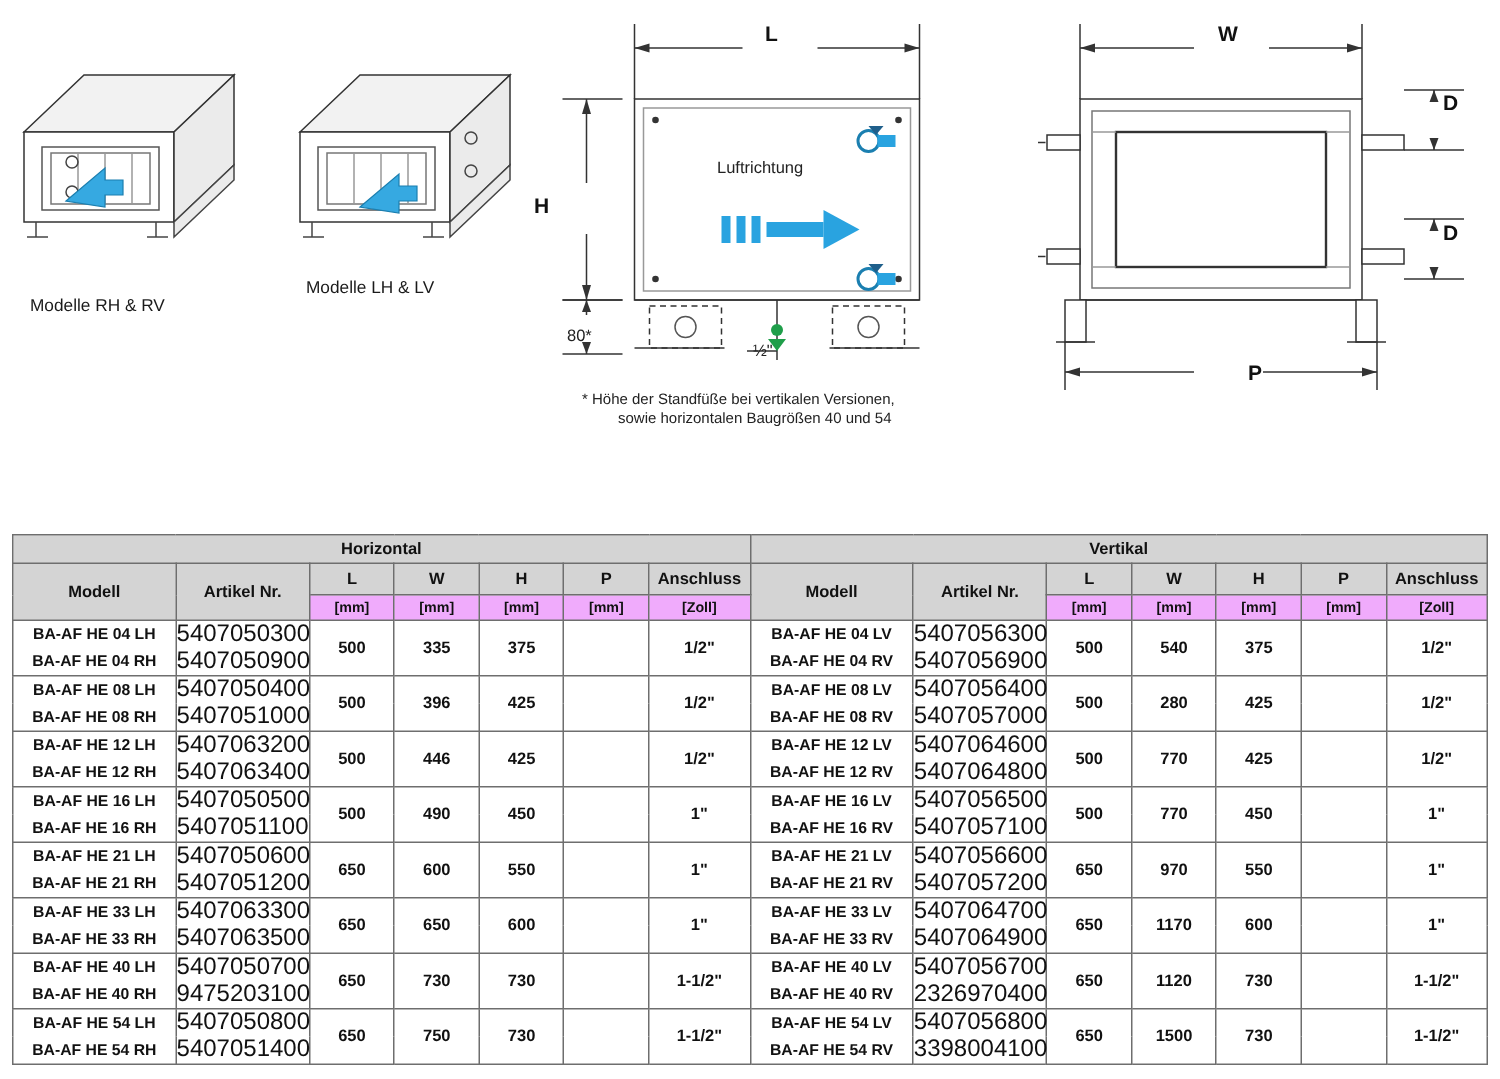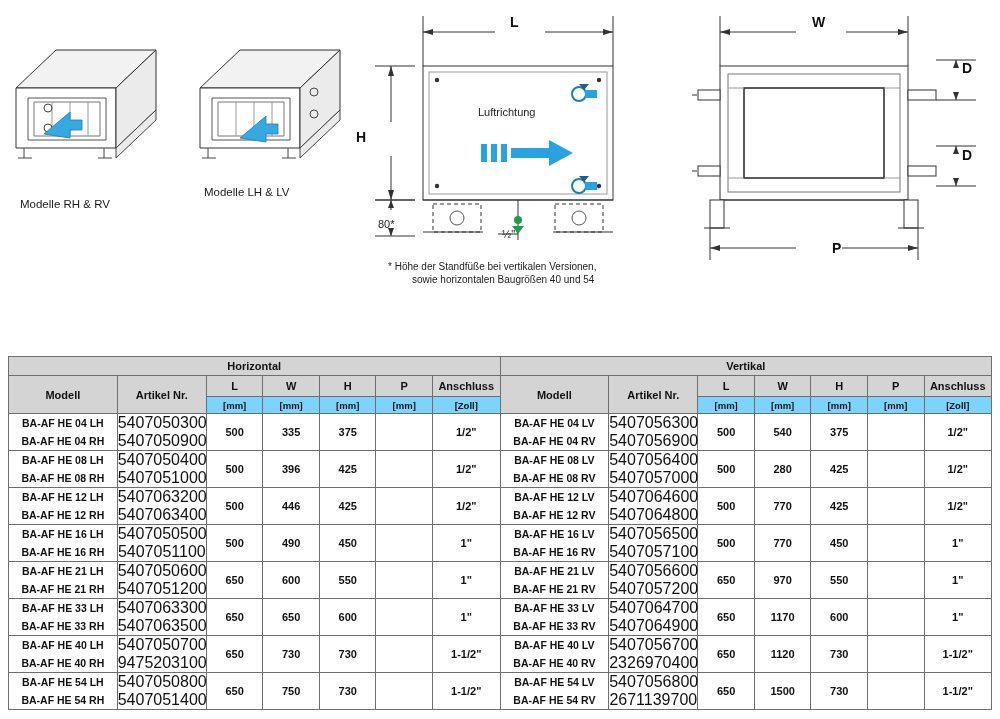--- a/index.html
+++ b/index.html
@@ -91,21 +91,21 @@
     font-size: 11px;
     height: 18px;
   }
   .hd {
     background: #d4d4d4;
     font-weight: bold;
     font-size: 11px;
     height: 20px;
   }
   .unit {
-    background: #7dd3fc;
+    background: #f0abfc;
     font-weight: bold;
     font-size: 9.5px;
     height: 16px;
   }
   td.model {
     text-align: left;
     padding-left: 4px;
     font-weight: bold;
     font-size: 10.5px;
     height: 17px;
@@ -550,19 +550,19 @@
             <td class="val" rowspan="2">650</td>
             <td class="val" rowspan="2">1500</td>
             <td class="val" rowspan="2">730</td>
             <td class="val" rowspan="2"></td>
             <td class="val" rowspan="2">1-1/2"</td>
           </tr>
           <tr>
             <td class="model nb-top">BA-AF HE 54 RH</td>
             <td class="art nb-top">5407051400</td>
             <td class="model nb-top">BA-AF HE 54 RV</td>
-            <td class="art nb-top">2671139700</td>
+            <td class="art nb-top">3398004100</td>
           </tr>
         </tbody>
     </table>
   </div>
 
 </div>
 
 </body></html>

